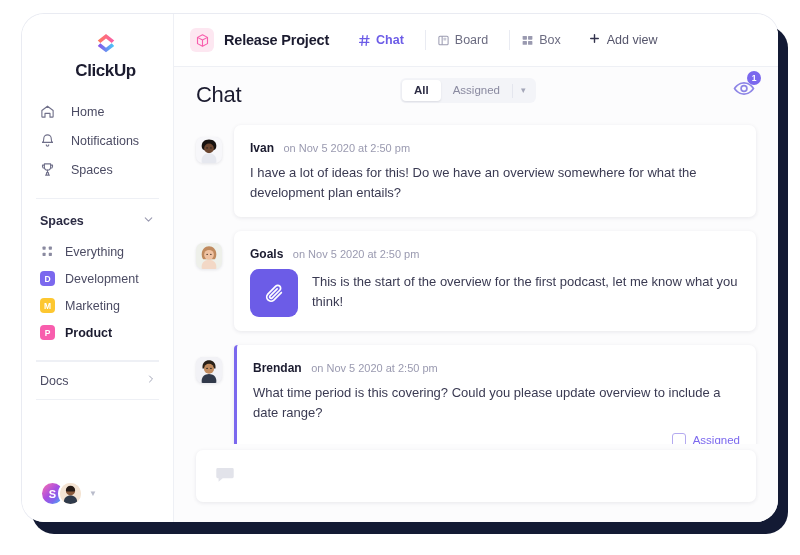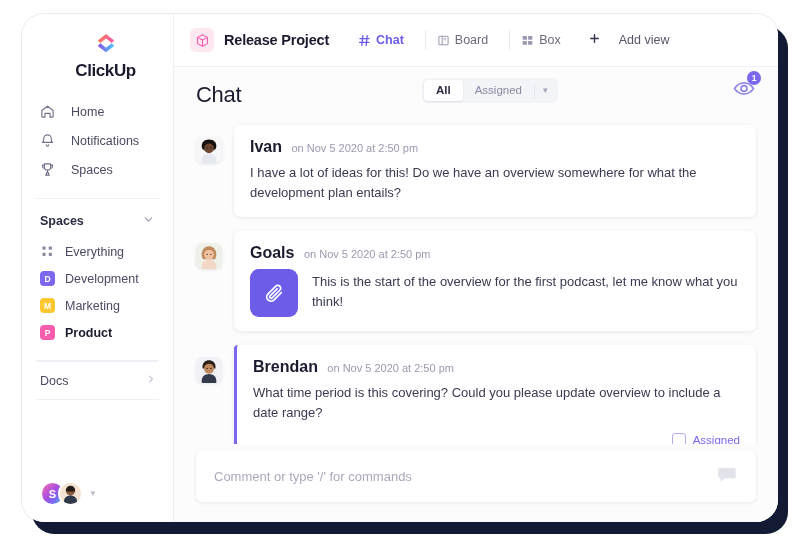--- a/index.html
+++ b/index.html
@@ -136,36 +136,36 @@
   .view-tab {
     display: flex; align-items: center; gap: 5px;
     font-size: 12.5px; color: #6b6b80;
     padding: 0 11px; height: 20px;
     cursor: pointer;
   }
   .view-tab + .view-tab { border-left: 1px solid #e9ebf2; }
   .view-tab.active { color: #6c5ce7; font-weight: bold; }
   .view-tab .vi { width: 13px; height: 13px; flex: none; display: block; }
   .add-view {
-    display: flex; align-items: center; gap: 18px;
+    display: flex; align-items: center; gap: 6px;
     font-size: 12.5px; color: #55556b;
     margin-left: 6px; cursor: pointer;
   }
 
   .chat-head {
     height: 46px; flex: none;
     display: flex; align-items: center;
     padding: 10px 22px 0 22px;
     position: relative;
   }
   .chat-title {
     font-size: 22px; color: #1b1b2f; letter-spacing: -0.3px;
   }
   .filter {
-    position: absolute; left: 248px; top: 11px;
+    position: absolute; left: 226px; top: 11px;
     display: flex; align-items: center;
     background: #f3f4f8; border-radius: 6px;
     height: 25px; padding: 2px;
   }
   .filter .seg {
     font-size: 11.5px; color: #8a8aa0;
     padding: 0 12px; height: 21px; line-height: 21px;
     border-radius: 4px; cursor: pointer;
   }
   .filter .seg.on {
@@ -210,21 +210,21 @@
     box-shadow: 0 1px 4px rgba(25,25,60,.09);
     padding: 13px 16px 14px 16px;
     flex: 1;
     position: relative;
   }
   .bubble.flagged {
     border-left: 3px solid #7b68ee;
     border-top-left-radius: 4px; border-bottom-left-radius: 4px;
   }
   .m-head { margin-bottom: 7px; }
-  .m-author { font-size: 16px; font-weight: bold; color: #1b1b2f; }
+  .m-author { font-size: 12px; font-weight: bold; color: #1b1b2f; }
   .m-time { font-size: 11px; color: #9a9ab0; margin-left: 5px; }
   .m-body { font-size: 13px; line-height: 1.55; color: #3a3a52; }
 
   .attach-row { display: flex; align-items: flex-start; gap: 14px; }
   .attach-tile {
     width: 48px; height: 48px; border-radius: 9px;
     background: #6c5ce7; flex: none;
     display: flex; align-items: center; justify-content: center;
   }
   .assigned-row {
@@ -518,21 +518,20 @@
             <div class="assigned-row">
               <span class="chk"></span>
               <span class="assigned-lbl">Assigned</span>
             </div>
           </div>
         </div>
       </div>
 
       <div class="composer-wrap">
         <div class="composer">
-          <input class="composer-input" value="" placeholder="Comment or type '/' for commands" style="">
           <span>
             <svg viewBox="0 0 24 24" width="22" height="22" fill="#e2e3ea">
               <path d="M4 5.5h16a1.5 1.5 0 0 1 1.5 1.5v8a1.5 1.5 0 0 1-1.5 1.5H9.5L5 20.5V16.5H4A1.5 1.5 0 0 1 2.5 15V7A1.5 1.5 0 0 1 4 5.5z"></path>
             </svg>
           </span>
         </div>
       </div>
 
     </section>
   </div>

